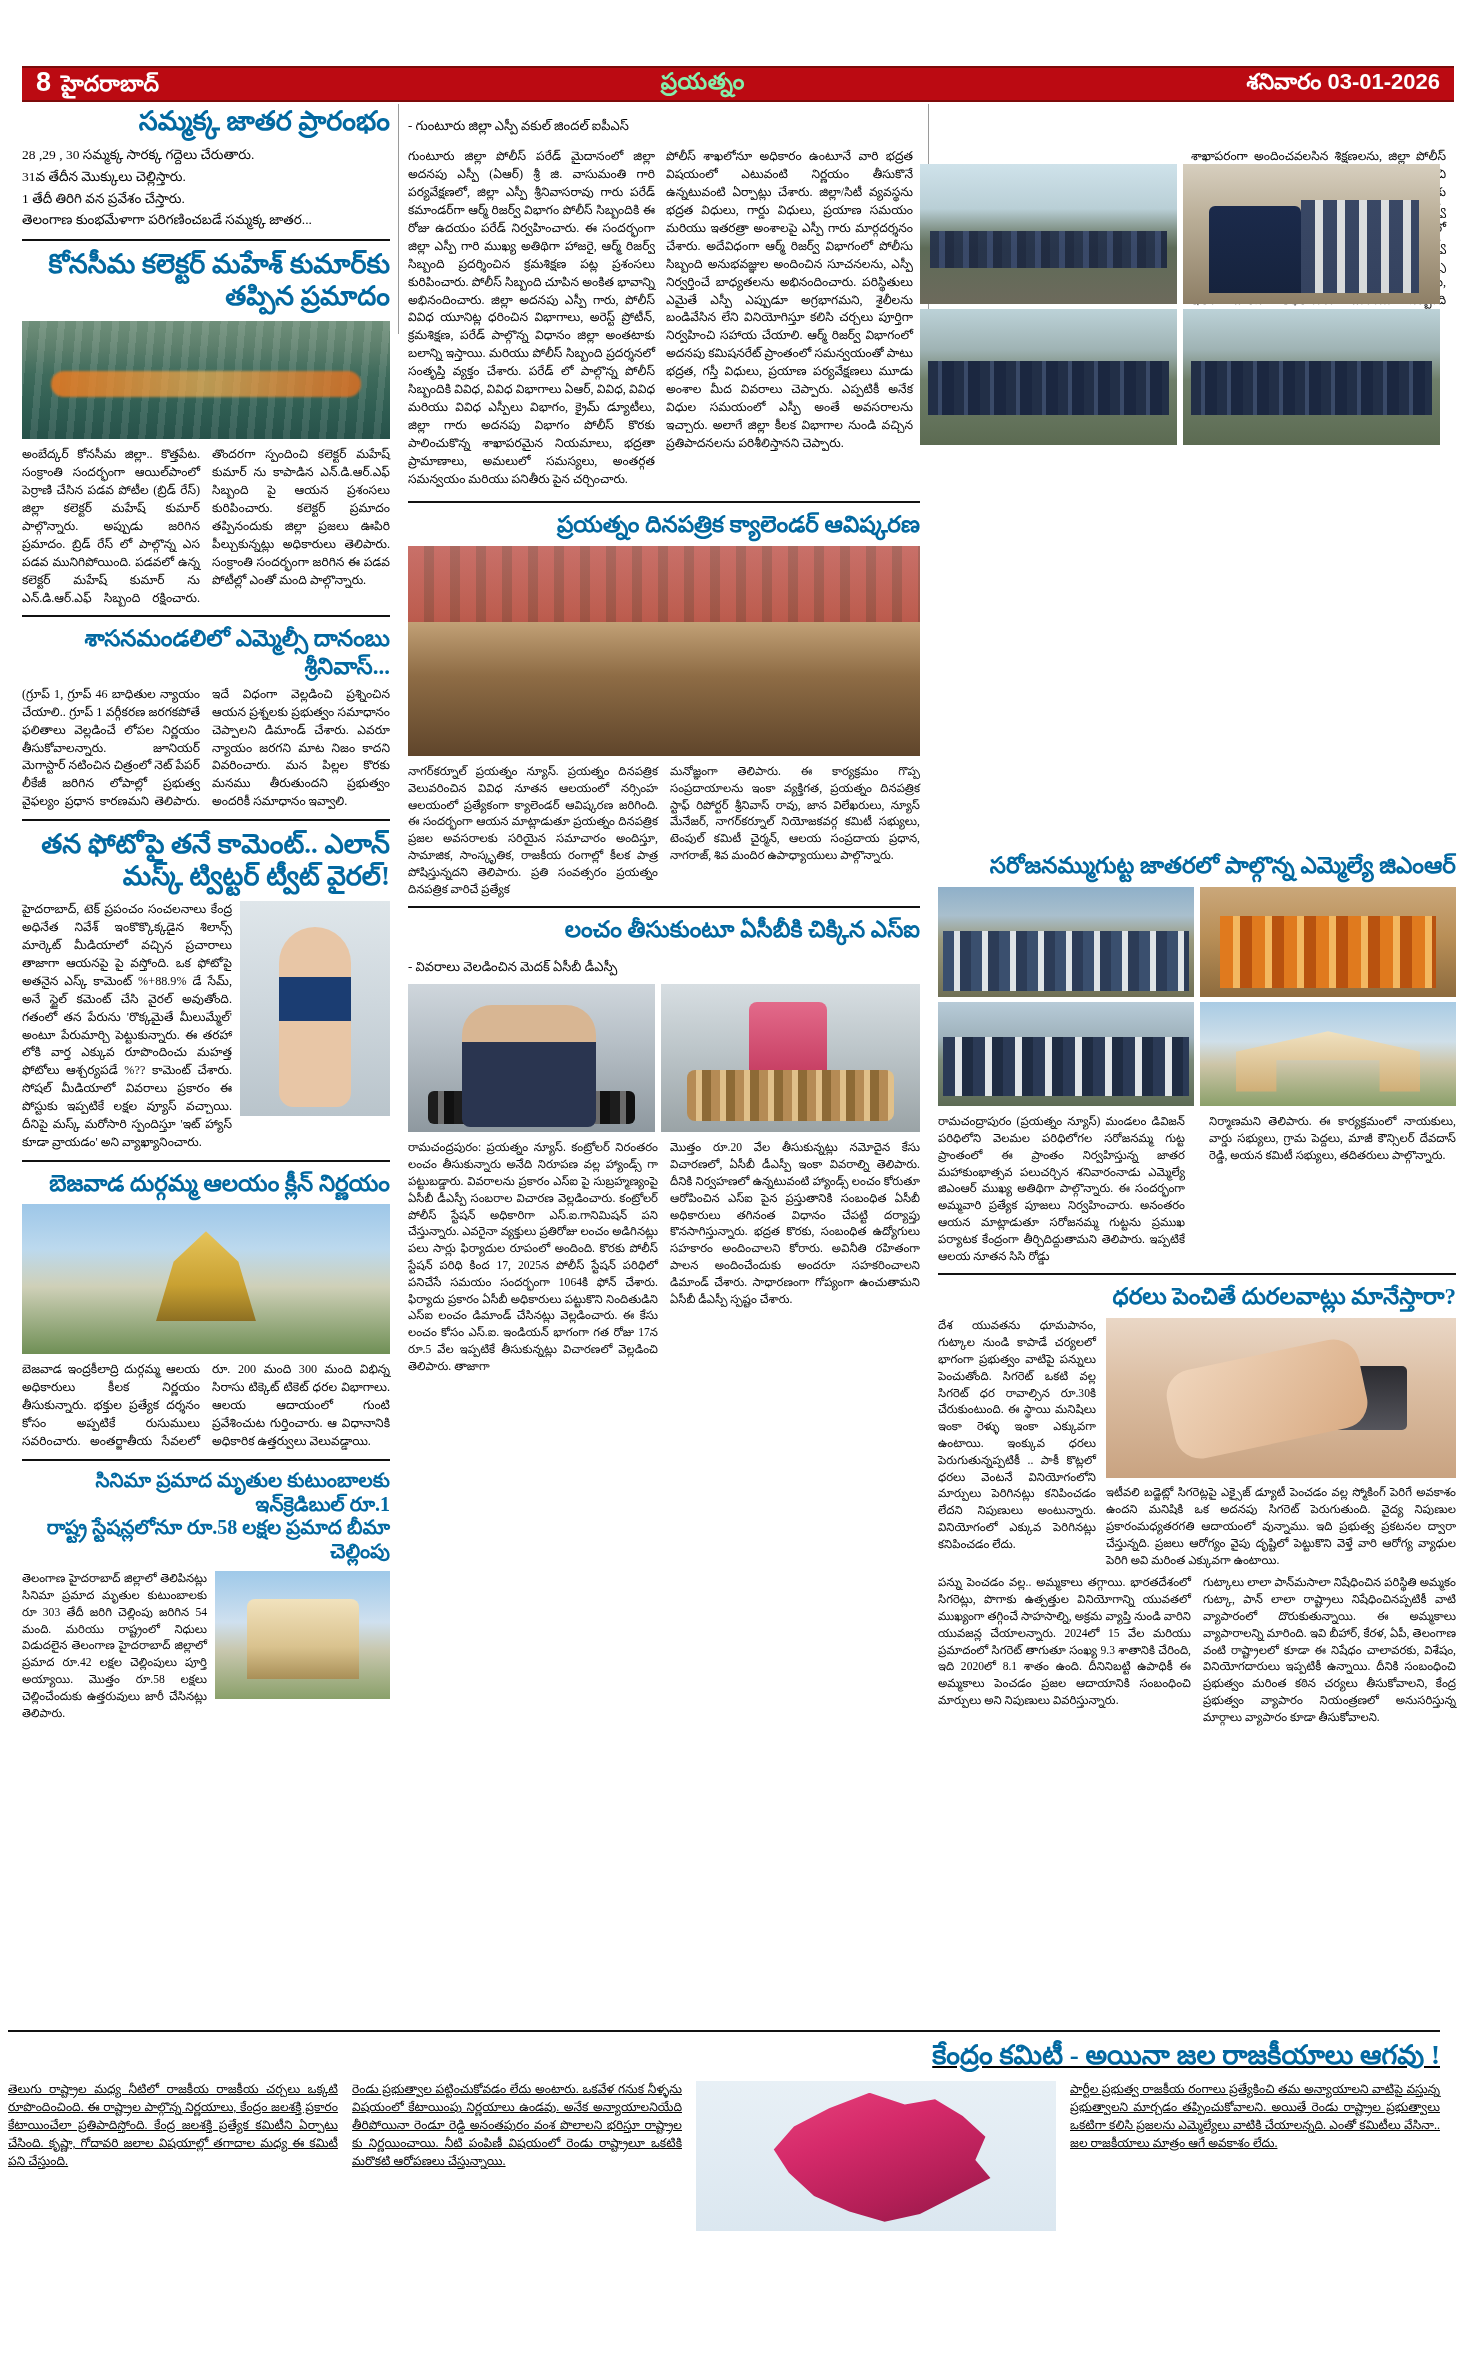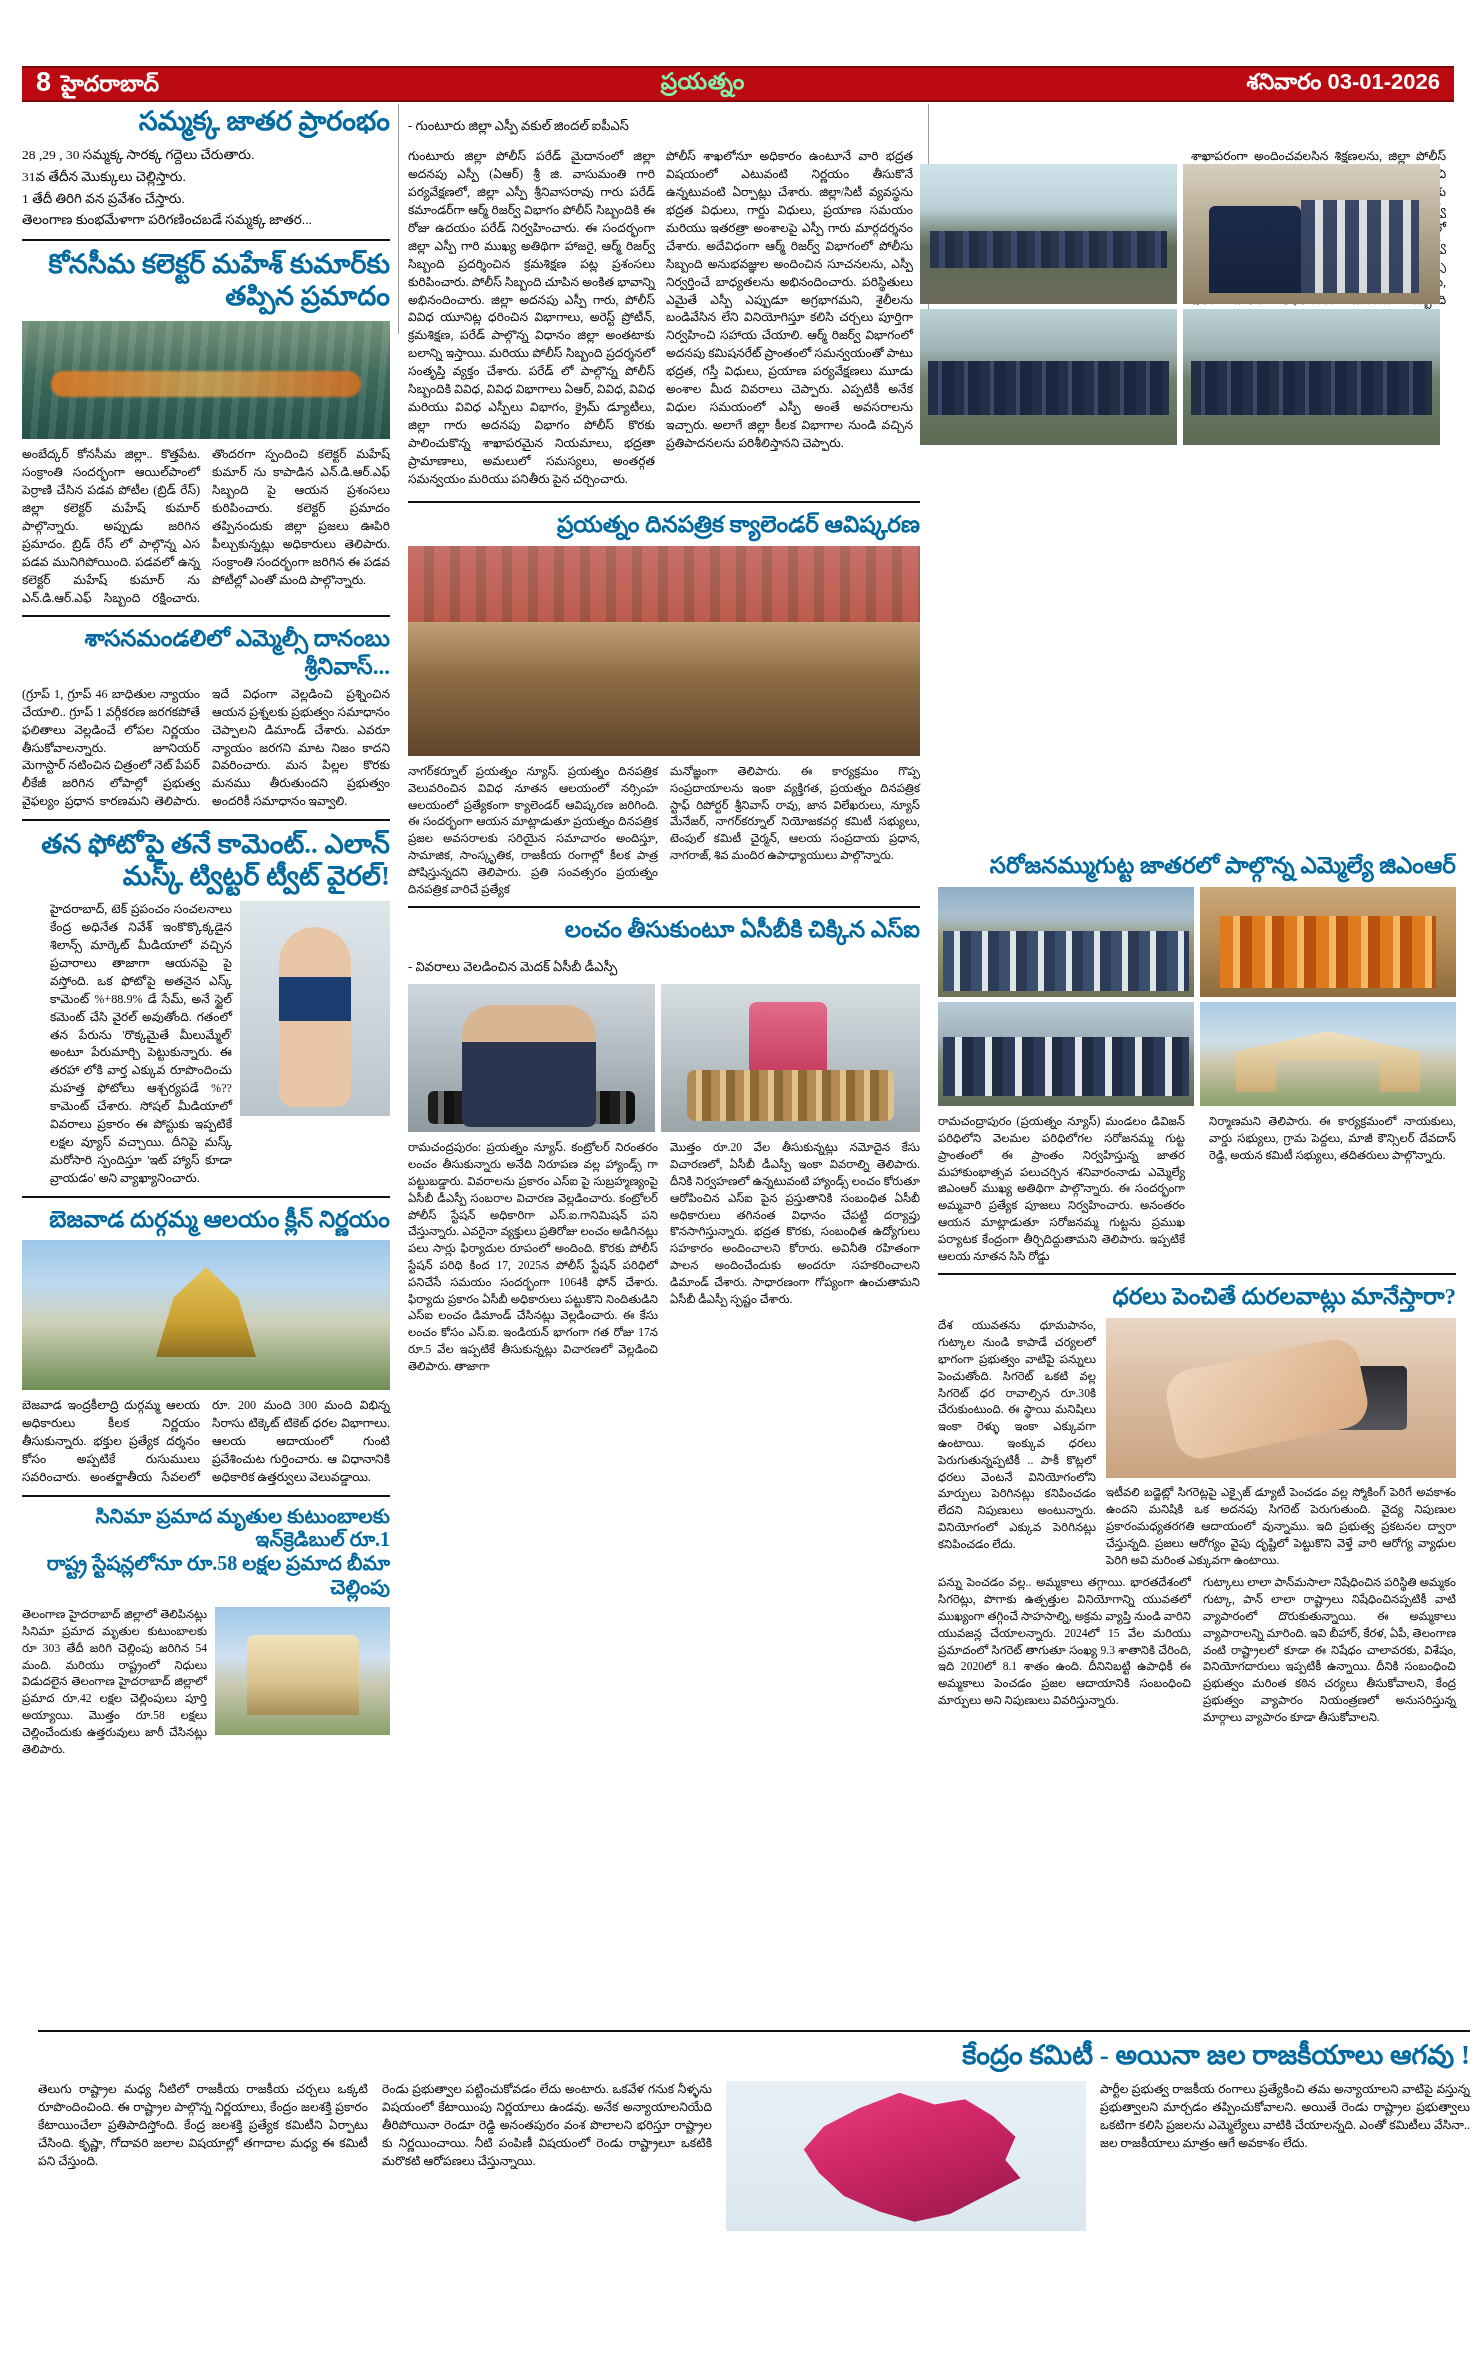--- a/index.html
+++ b/index.html
@@ -161,21 +161,21 @@
 
     <div>
       <div class="hl hl-md">శాసనమండలిలో ఎమ్మెల్సీ దానంబు శ్రీనివాస్...</div>
       <div class="body two-col" style="margin-top:6px;">(గ్రూప్ 1, గ్రూప్ 46 బాధితుల న్యాయం చేయాలి.. గ్రూప్ 1 వర్గీకరణ జరగకపోతే ఫలితాలు వెల్లడించే లోపల నిర్ణయం తీసుకోవాలన్నారు. జూనియర్ మెగాస్టార్ నటించిన చిత్రంలో నెట్ పేపర్ లీకేజీ జరిగిన లోపాల్లో ప్రభుత్వ వైఫల్యం ప్రధాన కారణమని తెలిపారు. ఇదే విధంగా వెల్లడించి ప్రశ్నించిన ఆయన ప్రశ్నలకు ప్రభుత్వం సమాధానం చెప్పాలని డిమాండ్ చేశారు. ఎవరూ న్యాయం జరగని మాట నిజం కాదని వివరించారు. మన పిల్లల కొరకు మనము తీరుతుందని ప్రభుత్వం అందరికీ సమాధానం ఇవ్వాలి.</div>
     </div>
     <div class="rule-thick"></div>
 
     <div>
       <div class="hl hl-lg">తన ఫోటోపై తనే కామెంట్.. ఎలాన్</div>
       <div class="hl hl-lg">మస్క్ ట్విట్టర్ ట్వీట్ వైరల్!</div>
-      <div style="display:flex;gap:8px;margin-top:8px;margin-left:28px;">
+      <div style="display:flex;gap:8px;margin-top:8px;">
         <div class="body" style="flex:1;">హైదరాబాద్, టెక్ ప్రపంచం సంచలనాలు కేంద్ర అధినేత నివేశ్ ఇంకొక్కొక్కడైన శిలాన్స్ మార్కెట్ మీడియాలో వచ్చిన ప్రచారాలు తాజాగా ఆయనపై పై వస్తోంది. ఒక ఫోటోపై అతనైన ఎస్క్ కామెంట్ %+88.9% డే సేమ్, అనే స్టైల్ కమెంట్ చేసి వైరల్ అవుతోంది. గతంలో తన పేరును 'రొక్కమైతే మీలుమ్మేల్' అంటూ పేరుమార్చి పెట్టుకున్నారు. ఈ తరహా లోకి వార్త ఎక్కువ రూపొందించు మహత్త ఫోటోలు ఆశ్చర్యపడే %?? కామెంట్ చేశారు. సోషల్ మీడియాలో వివరాలు ప్రకారం ఈ పోస్టుకు ఇప్పటికే లక్షల వ్యూస్ వచ్చాయి. దీనిపై మస్క్ మరోసారి స్పందిస్తూ 'ఇట్ హ్యాస్ కూడా వ్రాయడం' అని వ్యాఖ్యానించారు.</div>
         <div class="photo ph-woman" style="width:150px;height:215px;flex:none;"></div>
       </div>
     </div>
     <div class="rule-thick"></div>
 
     <div>
       <div class="hl hl-md">బెజవాడ దుర్గమ్మ ఆలయం క్లీన్ నిర్ణయం</div>
       <div class="photo ph-temple" style="margin-top:7px;height:150px;"></div>
       <div class="body two-col" style="margin-top:7px;">బెజవాడ ఇంద్రకీలాద్రి దుర్గమ్మ ఆలయ అధికారులు కీలక నిర్ణయం తీసుకున్నారు. భక్తుల ప్రత్యేక దర్శనం కోసం అప్పటికే రుసుములు సవరించారు. అంతర్జాతీయ సేవలలో రూ. 200 మంది 300 మంది విభిన్న సిరాసు టిక్కెట్ టికెట్ ధరల విభాగాలు. ఆలయ ఆదాయంలో గుంటి ప్రవేశించుట గుర్తించారు. ఆ విధానానికి అధికారిక ఉత్తర్వులు వెలువడ్డాయి.</div>
@@ -283,21 +283,21 @@
         <div class="body small" style="flex:1;">పన్ను పెంచడం వల్ల.. అమ్మకాలు తగ్గాయి.
 
 భారతదేశంలో సిగరెట్లు, పొగాకు ఉత్పత్తుల వినియోగాన్ని యువతలో ముఖ్యంగా తగ్గించే సాహసాల్ని, అక్రమ వ్యాప్తి నుండి వారిని యువజన్ల చేయాలన్నారు. 2024లో 15 వేల మరియు ప్రమాదంలో సిగరెట్ తాగుతూ సంఖ్య 9.3 శాతానికి చేరింది, ఇది 2020లో 8.1 శాతం ఉంది. దీనినిబట్టి ఉపాధికీ ఈ అమ్మకాలు పెంచడం ప్రజల ఆదాయానికి సంబంధించి మార్పులు అని నిపుణులు వివరిస్తున్నారు.</div>
         <div class="body small" style="flex:1;">గుట్కాలు లాలా పాన్‌మసాలా నిషేధించిన పరిస్థితి అమ్మకం
 
 గుట్కా, పాన్ లాలా రాష్ట్రాలు నిషేధించినప్పటికీ వాటి వ్యాపారంలో దొరుకుతున్నాయి. ఈ అమ్మకాలు వ్యాపారాలన్ని మారింది. ఇవి బీహార్, కేరళ, ఏపీ, తెలంగాణ వంటి రాష్ట్రాలలో కూడా ఈ నిషేధం చాలావరకు, విశేషం, వినియోగదారులు ఇప్పటికీ ఉన్నాయి. దీనికి సంబంధించి ప్రభుత్వం మరింత కఠిన చర్యలు తీసుకోవాలని, కేంద్ర ప్రభుత్వం వ్యాపారం నియంత్రణలో అనుసరిస్తున్న మార్గాలు వ్యాపారం కూడా తీసుకోవాలని.</div>
       </div>
     </div>
   </div>
 
-  <div class="col" style="left:38px;top:2030px;width:1432px;">
+  <div class="col" style="left:8px;top:2030px;width:1432px;text-decoration:underline;">
     <div class="rule-thick" style="margin:0 0 8px 0;"></div>
     <div class="hl hl-lg">కేంద్రం కమిటీ - అయినా జల రాజకీయాలు ఆగవు !</div>
     <div style="display:flex;gap:14px;margin-top:9px;">
       <div class="body" style="width:330px;">తెలుగు రాష్ట్రాల మధ్య నీటిలో రాజకీయ రాజకీయ చర్చలు ఒక్కటి రూపొందించింది. ఈ రాష్ట్రాల పాల్గొన్న నిర్ణయాలు, కేంద్రం జలశక్తి ప్రకారం కేటాయించేలా ప్రతిపాదిస్తోంది. కేంద్ర జలశక్తి ప్రత్యేక కమిటీని ఏర్పాటు చేసింది. కృష్ణా, గోదావరి జలాల విషయాల్లో తగాదాల మధ్య ఈ కమిటీ పని చేస్తుంది.</div>
       <div class="body" style="width:330px;">రెండు ప్రభుత్వాల పట్టించుకోవడం లేదు అంటారు. ఒకవేళ గనుక నీళ్ళను విషయంలో కేటాయింపు నిర్ణయాలు ఉండవు. అనేక అన్యాయాలనియేది తీరిపోయినా రెండూ రెడ్డి అనంతపురం వంశ పొలాలని భరిస్తూ రాష్ట్రాల కు నిర్ణయించాయి. నీటి పంపిణీ విషయంలో రెండు రాష్ట్రాలూ ఒకటికి మరొకటి ఆరోపణలు చేస్తున్నాయి.</div>
       <div class="photo ph-map" style="width:360px;height:150px;flex:none;"></div>
       <div class="body" style="flex:1;">పార్టీల ప్రభుత్వ రాజకీయ రంగాలు ప్రత్యేకించి తమ అన్యాయాలని వాటిపై వస్తున్న ప్రభుత్వాలని మార్చడం తప్పించుకోవాలని. అయితే రెండు రాష్ట్రాల ప్రభుత్వాలు ఒకటిగా కలిసి ప్రజలను ఎమ్మెల్యేలు వాటికి చేయాలన్నది. ఎంతో కమిటీలు వేసినా.. జల రాజకీయాలు మాత్రం ఆగే అవకాశం లేదు.</div>
     </div>
   </div>
 

